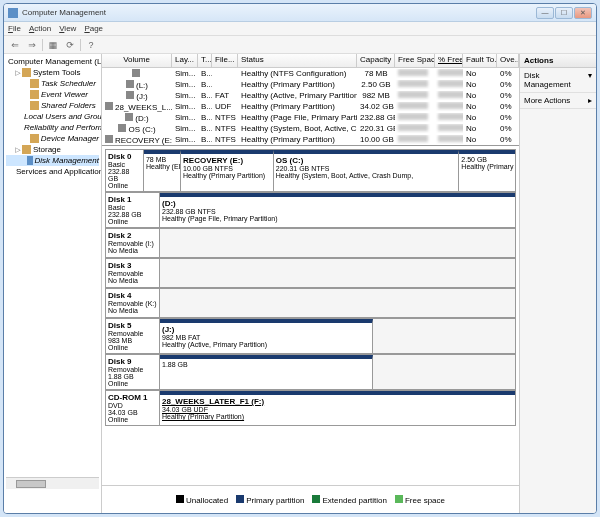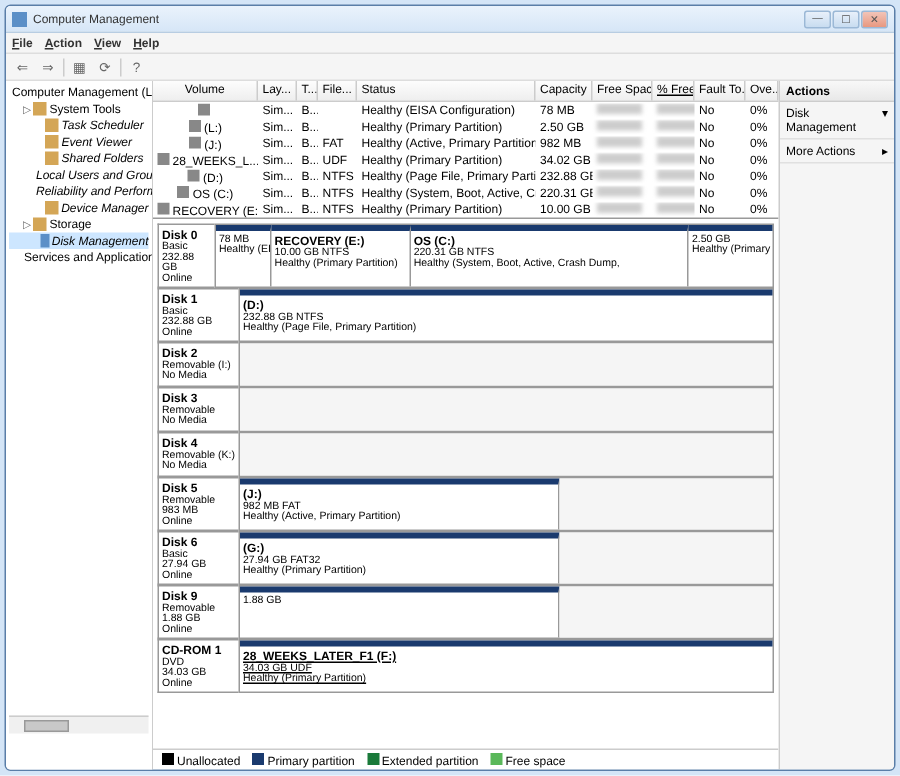--- a/index.html
+++ b/index.html
@@ -4,55 +4,55 @@
 <style>
 *{box-sizing:border-box;margin:0;padding:0;font-family:"Segoe UI",Tahoma,sans-serif;font-size:8px;}
 body{background:#d4e5f7;padding:3px;}
 .window{background:#fff;border:1px solid #5a7ea8;border-radius:4px;overflow:hidden;width:594px;height:511px;display:flex;flex-direction:column;}
 .titlebar{background:linear-gradient(#eaf3fc,#d6e6f7);height:18px;display:flex;align-items:center;padding:0 4px;border-bottom:1px solid #b8cde2;}
 .titlebar-icon{width:10px;height:10px;background:#5b8fc7;margin-right:4px;}
 .titlebar-text{flex:1;color:#333;}
 .winbtns{display:flex;gap:1px;}
 .winbtn{width:18px;height:12px;background:linear-gradient(#e8f0fa,#c8dcf0);border:1px solid #9bb8d6;border-radius:2px;display:flex;align-items:center;justify-content:center;font-size:7px;color:#555;}
 .winbtn.close{background:linear-gradient(#f2c4b8,#e89880);}
-.menubar{height:14px;background:#f5f5f5;border-bottom:1px solid #ddd;display:flex;align-items:center;padding:0 4px;gap:8px;color:#333;font-weight:bold;}
+.menubar{height:14px;background:#f5f5f5;border-bottom:1px solid #ddd;display:flex;align-items:center;padding:0 4px;gap:8px;color:#333;}
 .menubar span{text-decoration:underline;text-decoration-color:transparent;}
 .menubar span::first-letter{text-decoration:underline;}
 .toolbar{height:18px;background:#f5f5f5;border-bottom:1px solid #ddd;display:flex;align-items:center;padding:0 4px;gap:3px;}
 .tbtn{width:14px;height:14px;border:1px solid transparent;display:flex;align-items:center;justify-content:center;font-size:9px;color:#666;}
 .tsep{width:1px;height:12px;background:#ccc;}
 .body{flex:1;display:flex;overflow:hidden;}
 .tree{width:98px;border-right:1px solid #ccc;background:#fff;padding:2px;overflow:auto;}
 .tree-item{display:flex;align-items:center;padding:1px 0;white-space:nowrap;}
 .tree-item .exp{width:8px;display:inline-block;text-align:center;color:#666;font-size:7px;}
 .tree-item .ic{width:9px;height:9px;background:#d4a656;margin-right:2px;display:inline-block;}
 .tree-item.sel{background:#cde6ff;}
 .tree-item.l1{padding-left:8px;}
 .tree-item.l2{padding-left:16px;font-style:italic;}
 .middle{flex:1;display:flex;flex-direction:column;overflow:hidden;border-right:1px solid #ccc;}
 .vollist{height:92px;overflow:auto;border-bottom:1px solid #999;}
 .volhead{display:flex;background:linear-gradient(#fdfdfd,#eee);border-bottom:1px solid #ccc;height:14px;position:sticky;top:0;}
 .volhead div{border-right:1px solid #ccc;padding:1px 3px;white-space:nowrap;overflow:hidden;}
 .volrow{display:flex;height:11px;align-items:center;}
 .volrow div{padding:0 3px;white-space:nowrap;overflow:hidden;}
-.c-vol{width:70px;text-align:center;}.c-lay{width:26px;}.c-t{width:14px;}.c-fs{width:26px;}.c-st{width:150px;flex:1;}.c-cap{width:38px;text-align:left;}.c-free{width:40px;}.c-pf{width:28px;text-decoration:underline;}.c-ft{width:34px;}.c-ov{width:22px;}
+.c-vol{width:70px;text-align:center;}.c-lay{width:26px;}.c-t{width:14px;}.c-fs{width:26px;}.c-st{width:150px;flex:1;}.c-cap{width:38px;text-align:center;}.c-free{width:40px;}.c-pf{width:28px;text-decoration:underline;}.c-ft{width:34px;}.c-ov{width:22px;}
 .blur{filter:blur(1.5px);background:#ccc;width:30px;height:7px;display:inline-block;}
 .diskmap{flex:1;overflow:auto;background:#fff;padding:3px;}
 .diskrow{display:flex;margin-bottom:0;min-height:30px;}
 .diskinfo{width:54px;border:1px solid #999;border-right:none;padding:2px;background:#fff;}
 .diskinfo .dt{font-weight:bold;}
 .diskinfo .ds{font-size:7px;}
 .diskparts{flex:1;display:flex;border:1px solid #999;}
 .part{border-right:1px solid #999;padding:2px;overflow:hidden;position:relative;}
 .part:last-child{border-right:none;}
 .part.primary{border-top:4px solid #1a3a6e;}
 .part.none{background:#f5f5f5;}
 .part .pn{font-weight:bold;white-space:nowrap;}
 .part .pd{font-size:7px;white-space:nowrap;}
-.legend{height:14px;border-top:1px solid #ccc;display:flex;align-items:center;gap:8px;padding:0 6px;background:#fff;}
+.legend{height:28px;border-top:1px solid #ccc;display:flex;align-items:center;gap:8px;padding:0 6px;background:#fff;justify-content:center;}
 .lsw{width:8px;height:8px;display:inline-block;margin-right:2px;}
 .actions{width:76px;background:#f5f5f5;}
 .actions-hd{background:linear-gradient(#f8f8f8,#e8e8e8);padding:2px 4px;font-weight:bold;border-bottom:1px solid #ccc;}
 .actions-item{padding:3px 4px;border-bottom:1px solid #e0e0e0;display:flex;justify-content:space-between;}
 .scrollbar{height:12px;background:#f0f0f0;border-top:1px solid #ccc;position:relative;}
 .scrollthumb{position:absolute;left:10px;width:30px;height:8px;top:2px;background:#c8c8c8;border:1px solid #999;}
 </style>
 </head>
 <body>
 
@@ -64,21 +64,21 @@
       <div class="winbtn">—</div>
       <div class="winbtn">☐</div>
       <div class="winbtn close">✕</div>
     </div>
   </div>
 
   <div class="menubar">
     <span>File</span>
     <span>Action</span>
     <span>View</span>
-    <span>Help</span>
+    <span>Page</span>
   </div>
 
   <div class="toolbar">
     <div class="tbtn">⇐</div>
     <div class="tbtn">⇒</div>
     <div class="tsep"></div>
     <div class="tbtn">▦</div>
     <div class="tbtn">⟳</div>
     <div class="tsep"></div>
     <div class="tbtn">?</div>
@@ -160,21 +160,21 @@
             <div class="c-pf">% Free</div>
             <div class="c-ft">Fault To...</div>
             <div class="c-ov">Ove...</div>
           </div>
         <div id="volrows">
             <div class="volrow">
               <div class="c-vol"><span style="display:inline-block;width:8px;height:8px;background:#888;margin-right:2px;"></span></div>
               <div class="c-lay">Sim...</div>
               <div class="c-t">B...</div>
               <div class="c-fs"></div>
-              <div class="c-st">Healthy (EISA Configuration)</div>
+              <div class="c-st">Healthy (NTFS Configuration)</div>
               <div class="c-cap">78 MB</div>
               <div class="c-free"><span class="blur"></span></div>
               <div class="c-pf"><span class="blur"></span></div>
               <div class="c-ft">No</div>
               <div class="c-ov">0%</div>
             </div>
             <div class="volrow">
               <div class="c-vol"><span style="display:inline-block;width:8px;height:8px;background:#888;margin-right:2px;"></span>(L:)</div>
               <div class="c-lay">Sim...</div>
               <div class="c-t">B...</div>
@@ -347,40 +347,20 @@
               <div class="dt">Disk 5</div>
               <div class="ds">Removable</div>
               <div class="ds">983 MB</div>
               <div class="ds">Online</div>
             </div>
             <div class="diskparts">
               <div class="part primary" style="width: 60%;">
                 <div class="pn">(J:)</div>
                 <div class="pd">982 MB FAT</div>
                 <div class="pd">Healthy (Active, Primary Partition)</div>
-              </div>
-              <div class="part none" style="width: 40%;">
-                <div class="pn"></div>
-                <div class="pd"></div>
-                <div class="pd"></div>
-              </div>
-            </div>
-          </div>
-          <div class="diskrow">
-            <div class="diskinfo">
-              <div class="dt">Disk 6</div>
-              <div class="ds">Basic</div>
-              <div class="ds">27.94 GB</div>
-              <div class="ds">Online</div>
-            </div>
-            <div class="diskparts">
-              <div class="part primary" style="width: 60%;">
-                <div class="pn">(G:)</div>
-                <div class="pd">27.94 GB FAT32</div>
-                <div class="pd">Healthy (Primary Partition)</div>
               </div>
               <div class="part none" style="width: 40%;">
                 <div class="pn"></div>
                 <div class="pd"></div>
                 <div class="pd"></div>
               </div>
             </div>
           </div>
           <div class="diskrow">
             <div class="diskinfo">

